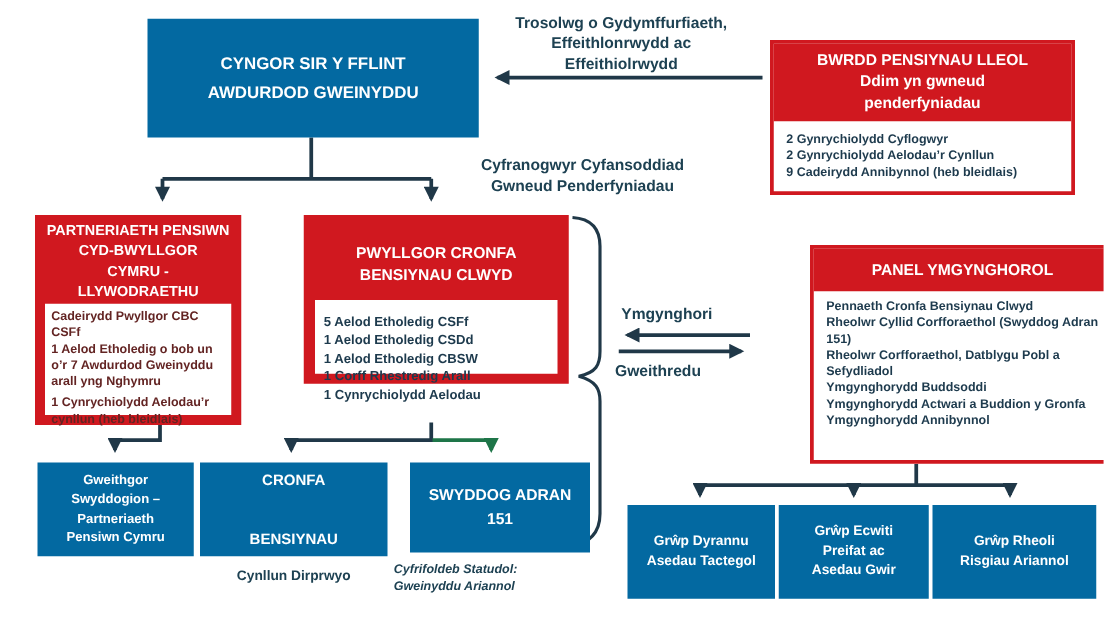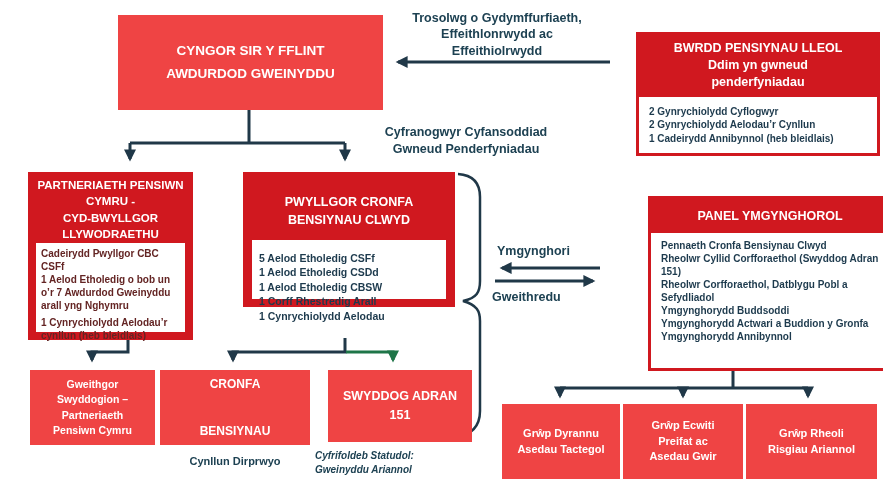--- a/index.html
+++ b/index.html
@@ -1,20 +1,20 @@
 <!DOCTYPE html>
 <html><head>
 <meta charset="utf-8">
 <style>
   html,body{margin:0;padding:0;background:#fff;}
   .canvas{position:relative;width:883px;height:504px;background:#fff;overflow:hidden;
           font-family:"Liberation Sans",sans-serif;}
   .overlay{position:absolute;left:0;top:0;width:883px;height:504px;pointer-events:none;}
   .abs{position:absolute;box-sizing:border-box;}
-  .redbox{background:#ef4444;color:#fff;font-weight:bold;text-align:center;
+  .redbox{background:#0369a1;color:#fff;font-weight:bold;text-align:center;
           display:flex;flex-direction:column;justify-content:center;align-items:center;}
   .line{display:block;}
   .label{color:#1d4152;font-weight:bold;text-align:center;}
   .framed{border:3px solid #d0181f;background:#fff;}
   .framed .hdr{background:#d0181f;color:#fff;font-weight:bold;text-align:center;
                padding:5px 4px 6px 4px;}
   .framed .bdy{color:#1d3a4d;font-weight:bold;font-size:10px;line-height:1.38;
                padding:8px 8px 6px 10px;text-align:left;}
   .innerwhite{background:#fff;text-align:left;font-weight:bold;}
 </style>
@@ -59,43 +59,43 @@
     <span class="line">CYNGOR SIR Y FFLINT</span>
     <span class="line">AWDURDOD GWEINYDDU</span>
   </div>
 
   <div class="abs label" style="left:383px;top:10px;width:228px;font-size:12.5px;line-height:1.3;">
     <span class="line">Trosolwg o Gydymffurfiaeth,</span>
     <span class="line">Effeithlonrwydd ac</span>
     <span class="line">Effeithiolrwydd</span>
   </div>
 
-  <div class="abs framed" style="left:636px;top:32px;width:244px;height:124px;">
+  <div class="abs framed" style="left:616px;top:32px;width:244px;height:124px;">
     <div class="hdr" style="font-size:12.5px;line-height:1.35;">
       <span class="line">BWRDD PENSIYNAU LLEOL</span>
       <span class="line">Ddim yn gwneud</span>
       <span class="line">penderfyniadau</span>
     </div>
     <div class="bdy">
       <span class="line">2 Gynrychiolydd Cyflogwyr</span>
       <span class="line">2 Gynrychiolydd Aelodau’r Cynllun</span>
-      <span class="line">1 Cadeirydd Annibynnol (heb bleidlais)</span>
+      <span class="line">9 Cadeirydd Annibynnol (heb bleidlais)</span>
     </div>
   </div>
 
   <div class="abs label" style="left:352px;top:124px;width:228px;font-size:12.5px;line-height:1.35;">
     <span class="line">Cyfranogwyr Cyfansoddiad</span>
     <span class="line">Gwneud Penderfyniadau</span>
   </div>
 
   <div class="abs" style="left:28px;top:172px;width:165px;height:168px;background:#d0181f;">
     <div style="color:#fff;font-weight:bold;text-align:center;font-size:11.5px;line-height:1.42;padding-top:5px;">
       <span class="line">PARTNERIAETH PENSIWN</span>
+      <span class="line">CYD-BWYLLGOR</span>
       <span class="line">CYMRU -</span>
-      <span class="line">CYD-BWYLLGOR</span>
       <span class="line">LLYWODRAETHU</span>
     </div>
     <div class="innerwhite" style="position:absolute;left:8px;right:8px;top:71px;bottom:8px;color:#632423;font-size:10px;line-height:1.3;padding:4px 4px 2px 5px;">
       <span class="line">Cadeirydd Pwyllgor CBC CSFf</span>
       <span class="line">1 Aelod Etholedig o bob un o’r 7 Awdurdod Gweinyddu arall yng Nghymru</span>
       <span class="line" style="margin-top:4px;">1 Cynrychiolydd Aelodau’r cynllun (heb bleidlais)</span>
     </div>
   </div>
 
   <div class="abs" style="left:243px;top:172px;width:212px;height:135px;background:#d0181f;">

